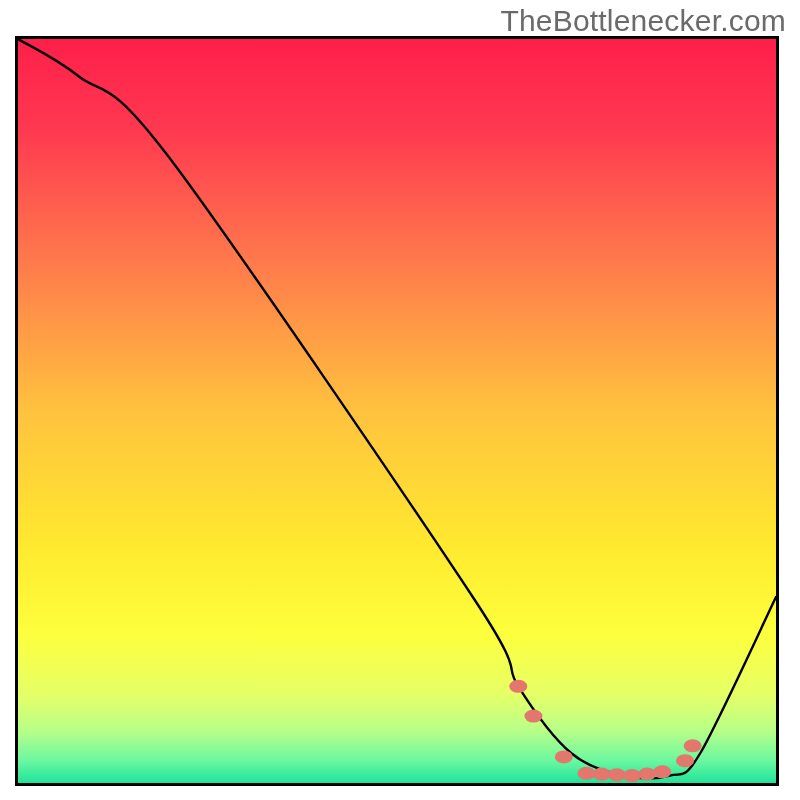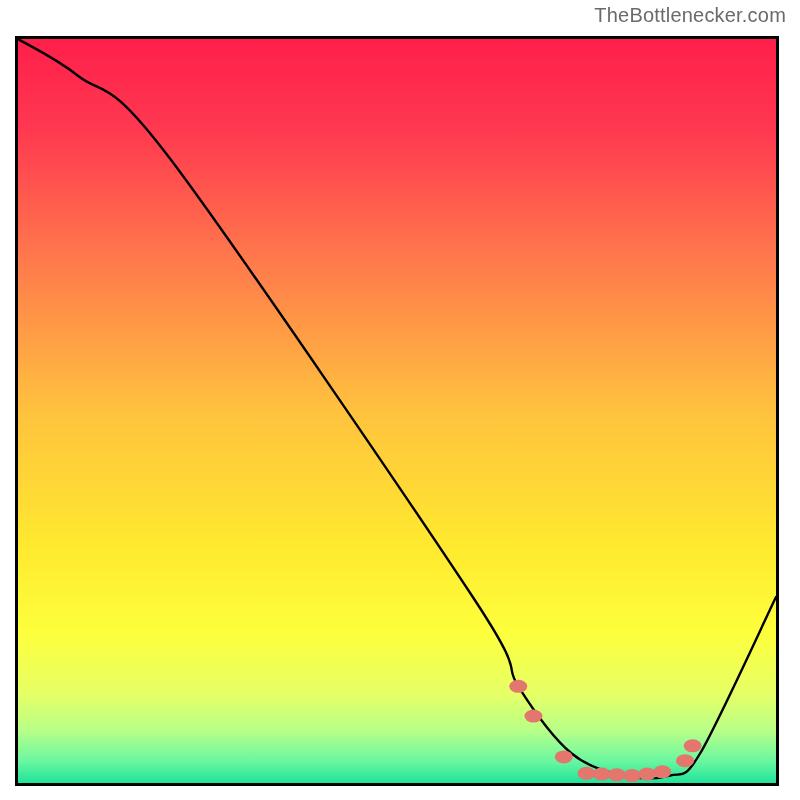--- a/index.html
+++ b/index.html
@@ -13,21 +13,21 @@
   }
   .wrap {
     position: relative;
     width: 800px;
     height: 800px;
   }
   .attribution {
     position: absolute;
     top: 4px;
     right: 14px;
-    font-size: 20px;
+    font-size: 30px;
     font-weight: 400;
     color: #6a6a6a;
     letter-spacing: 0.2px;
     z-index: 20;
   }
   .plot-frame {
     position: absolute;
     left: 15px;
     top: 36px;
     width: 764px;

